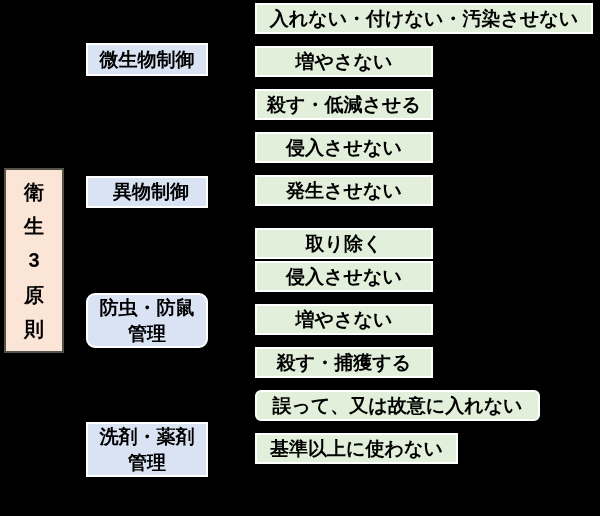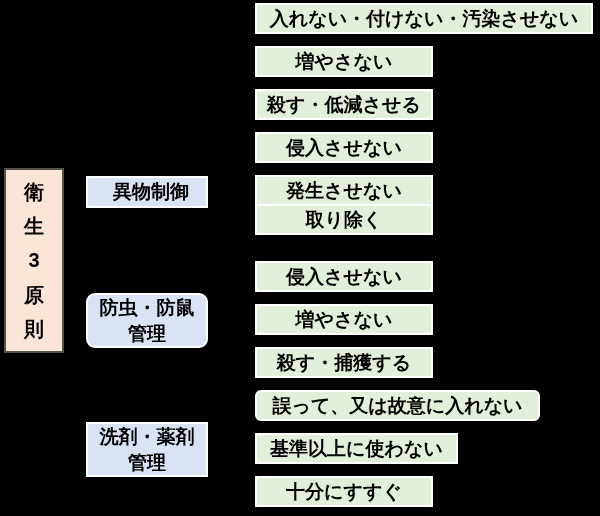--- a/index.html
+++ b/index.html
@@ -65,35 +65,35 @@
 </style>
 </head>
 <body>
 
 <div id="canvas">
 
   <div class="box title-box">
     <div class="vtext">衛生3原則</div>
   </div>
 
+  <div class="box category-box" style="top:43px;height:33px;">微生物制御</div>
   <div class="box category-box" style="top:176px;height:32px;padding-left:8px;">異物制御</div>
   <div class="box category-box" style="top:293px;height:55px;border-radius:9px;">防虫・防鼠
 管理</div>
   <div class="box category-box" style="top:422px;height:55px;">洗剤・薬剤
 管理</div>
 
   <div class="box action-box" style="top:3px;width:338px;">入れない・付けない・汚染させない</div>
   <div class="box action-box" style="top:46px;width:178px;">増やさない</div>
   <div class="box action-box" style="top:89px;width:178px;">殺す・低減させる</div>
 
   <div class="box action-box" style="top:132px;width:178px;">侵入させない</div>
   <div class="box action-box" style="top:175px;width:178px;">発生させない</div>
-  <div class="box action-box" style="top:204px;width:178px;">取り除く</div>
+  <div class="box action-box" style="top:228px;width:178px;">取り除く</div>
 
   <div class="box action-box" style="top:261px;width:178px;">侵入させない</div>
   <div class="box action-box" style="top:304px;width:178px;">増やさない</div>
   <div class="box action-box" style="top:347px;width:178px;">殺す・捕獲する</div>
 
   <div class="box action-box" style="top:390px;width:285px;border-radius:6px;">誤って、又は故意に入れない</div>
   <div class="box action-box" style="top:433px;width:203px;">基準以上に使わない</div>
-  <div class="box action-box" style="top:476px;width:178px;">十分にすすぐ</div>
 
 </div>
 
 </body></html>

